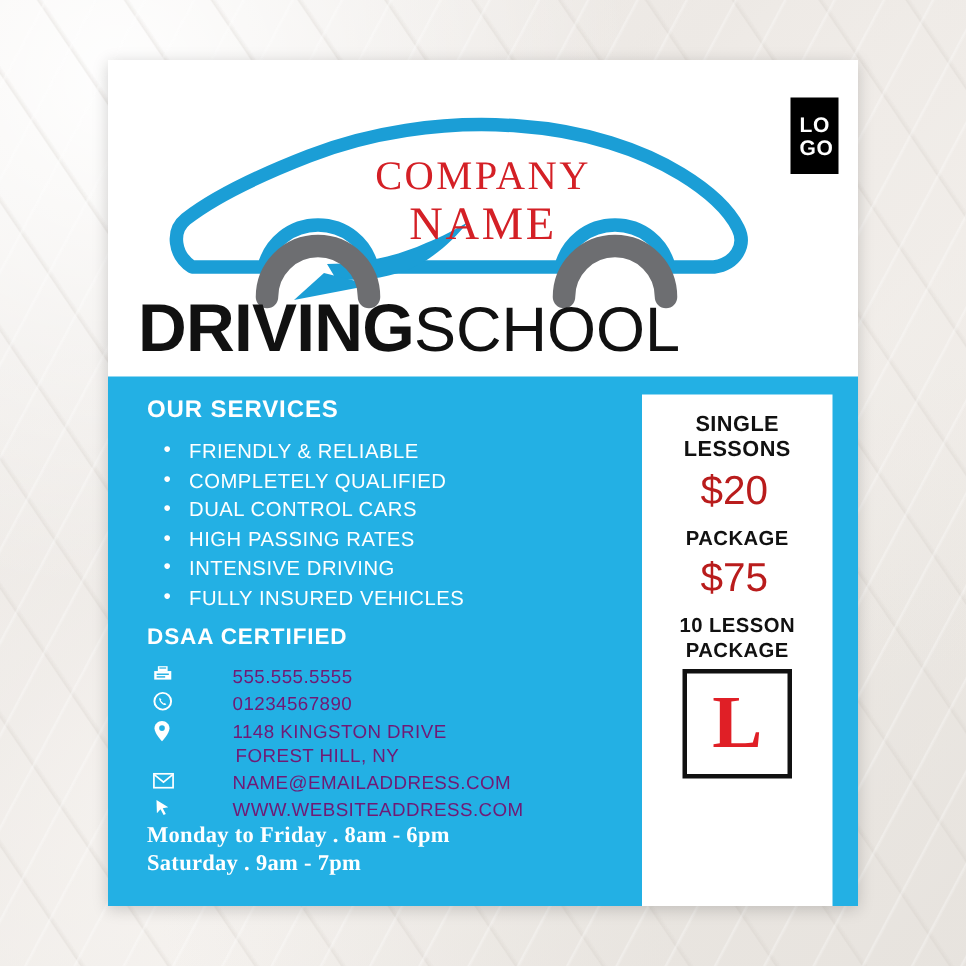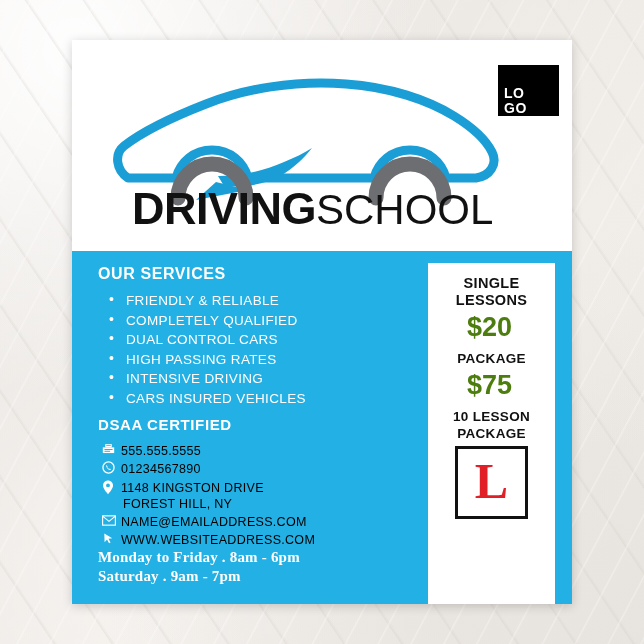--- a/index.html
+++ b/index.html
@@ -48,32 +48,32 @@
   
   .top {
     position: relative;
     height: 211px;
     background: #ffffff;
   }
   .logo-box {
     position: absolute;
     right: 13px;
     top: 25px;
-    width: 61px;
+    width: 32px;
     height: 51px;
     background: #000000;
     color: #ffffff;
     font-weight: bold;
     font-size: 14px;
     line-height: 15px;
     letter-spacing: .5px;
     display: flex;
     flex-direction: column;
     align-items: flex-start;
-    justify-content: flex-end;
+    justify-content: center;
     padding-left: 6px;
     box-sizing: border-box;
   }
   .car-art {
     position: absolute;
     left: 26px;
     top: 18px;
     width: 420px;
     height: 160px;
   }
@@ -95,23 +95,22 @@
   .company-name .line2 {
     font-family: "Liberation Serif", serif;
     color: #d42026;
     font-size: 31px;
     letter-spacing: 1.8px;
     line-height: 34px;
   }
   .headline {
     position: absolute;
     left: 20px;
-    bottom: 16px;
+    bottom: 6px;
     white-space: nowrap;
-    margin-left: 40px;
   }
   .headline .hl-bold {
     font-weight: bold;
     font-size: 45px;
     letter-spacing: -0.5px;
     color: #111;
   }
   .headline .hl-light {
     font-size: 42px;
     font-weight: normal;
@@ -179,24 +178,25 @@
   }
   .crow .ic {
     width: 19px;
     flex: 0 0 19px;
     color: #ffffff;
     font-size: 12px;
     line-height: 16px;
     text-align: left;
   }
   .crow .ctext {
-    color: #000000;
+    color: #701a75;
     font-size: 12.5px;
     line-height: 16px;
     letter-spacing: .3px;
+    margin-left: 34px;
   }
   .crow .ctext .l2 { display: block; padding-left: 2px; }
 
   .hours {
     position: absolute;
     left: 26px;
     top: 297px;
     width: 330px;
     font-family: "Liberation Serif", serif;
     color: #ffffff;
@@ -228,22 +228,22 @@
   }
   .p-label {
     color: #111;
     font-weight: bold;
     font-size: 14.5px;
     line-height: 17px;
     letter-spacing: .3px;
   }
   .p-label.small { font-size: 13.5px; }
   .p-price {
-    color: #4d7c0f;
-    font-weight: bold;
+    color: #b91c1c;
+    font-weight: normal;
     font-size: 27px;
     line-height: 32px;
     margin: 2px 4px 7px 0;
   }
   .p-price.big { font-size: 30px; }
   .lplate {
     width: 73px;
     height: 73px;
     margin: 4px auto 0 auto;
     border: 3px solid #111;
@@ -274,20 +274,24 @@
 
       <path d="M30,120 C18,112 16,96 26,88 C44,74 72,60 108,46 C146,31 196,22 248,26 C292,29 330,42 356,58 C374,69 388,82 394,94 C400,106 392,118 378,120 L348,120 C344,104 330,92 312,92 C294,92 280,104 276,120 L150,120 C146,104 132,92 114,92 C96,92 82,104 78,120 Z" fill="none" stroke="#1b9ed6" stroke-width="9" stroke-linejoin="round" stroke-linecap="round"></path>
 
       <path d="M120,118 C140,118 164,114 186,104 C196,100 206,95 214,90 C206,100 196,110 182,118 C168,126 146,130 126,128 Z" fill="#1b9ed6"></path>
       <path d="M118,124 L98,142 L150,132 Z" fill="#1b9ed6"></path>
 
       <path d="M80,140 A34,34 0 0,1 148,140" fill="none" stroke="#6d6e71" stroke-width="15" stroke-linecap="round"></path>
       <path d="M278,140 A34,34 0 0,1 346,140" fill="none" stroke="#6d6e71" stroke-width="15" stroke-linecap="round"></path>
     </svg>
 
+    <div class="company-name">
+      <div class="line1">COMPANY</div>
+      <div class="line2">NAME</div>
+    </div>
 
     <div class="logo-box">
       <span>LO</span>
       <span>GO</span>
     </div>
 
     <div class="headline">
       <span class="hl-bold">DRIVING</span><span class="hl-light">SCHOOL</span>
     </div>
   </div>
@@ -295,21 +299,21 @@
   <div class="body-blue">
 
     <div class="services-title">OUR SERVICES</div>
 
     <ul class="services">
       <li>FRIENDLY &amp; RELIABLE</li>
       <li>COMPLETELY QUALIFIED</li>
       <li>DUAL CONTROL CARS</li>
       <li>HIGH PASSING RATES</li>
       <li>INTENSIVE DRIVING</li>
-      <li>CARS INSURED VEHICLES</li>
+      <li>FULLY INSURED VEHICLES</li>
     </ul>
 
     <div class="certified">DSAA CERTIFIED</div>
 
     <div class="contact">
 
       <div class="crow">
         <span class="ic">
           <svg width="13" height="12" viewBox="0 0 16 14">
               <rect x="1" y="5" width="14" height="7" fill="#fff"></rect>

